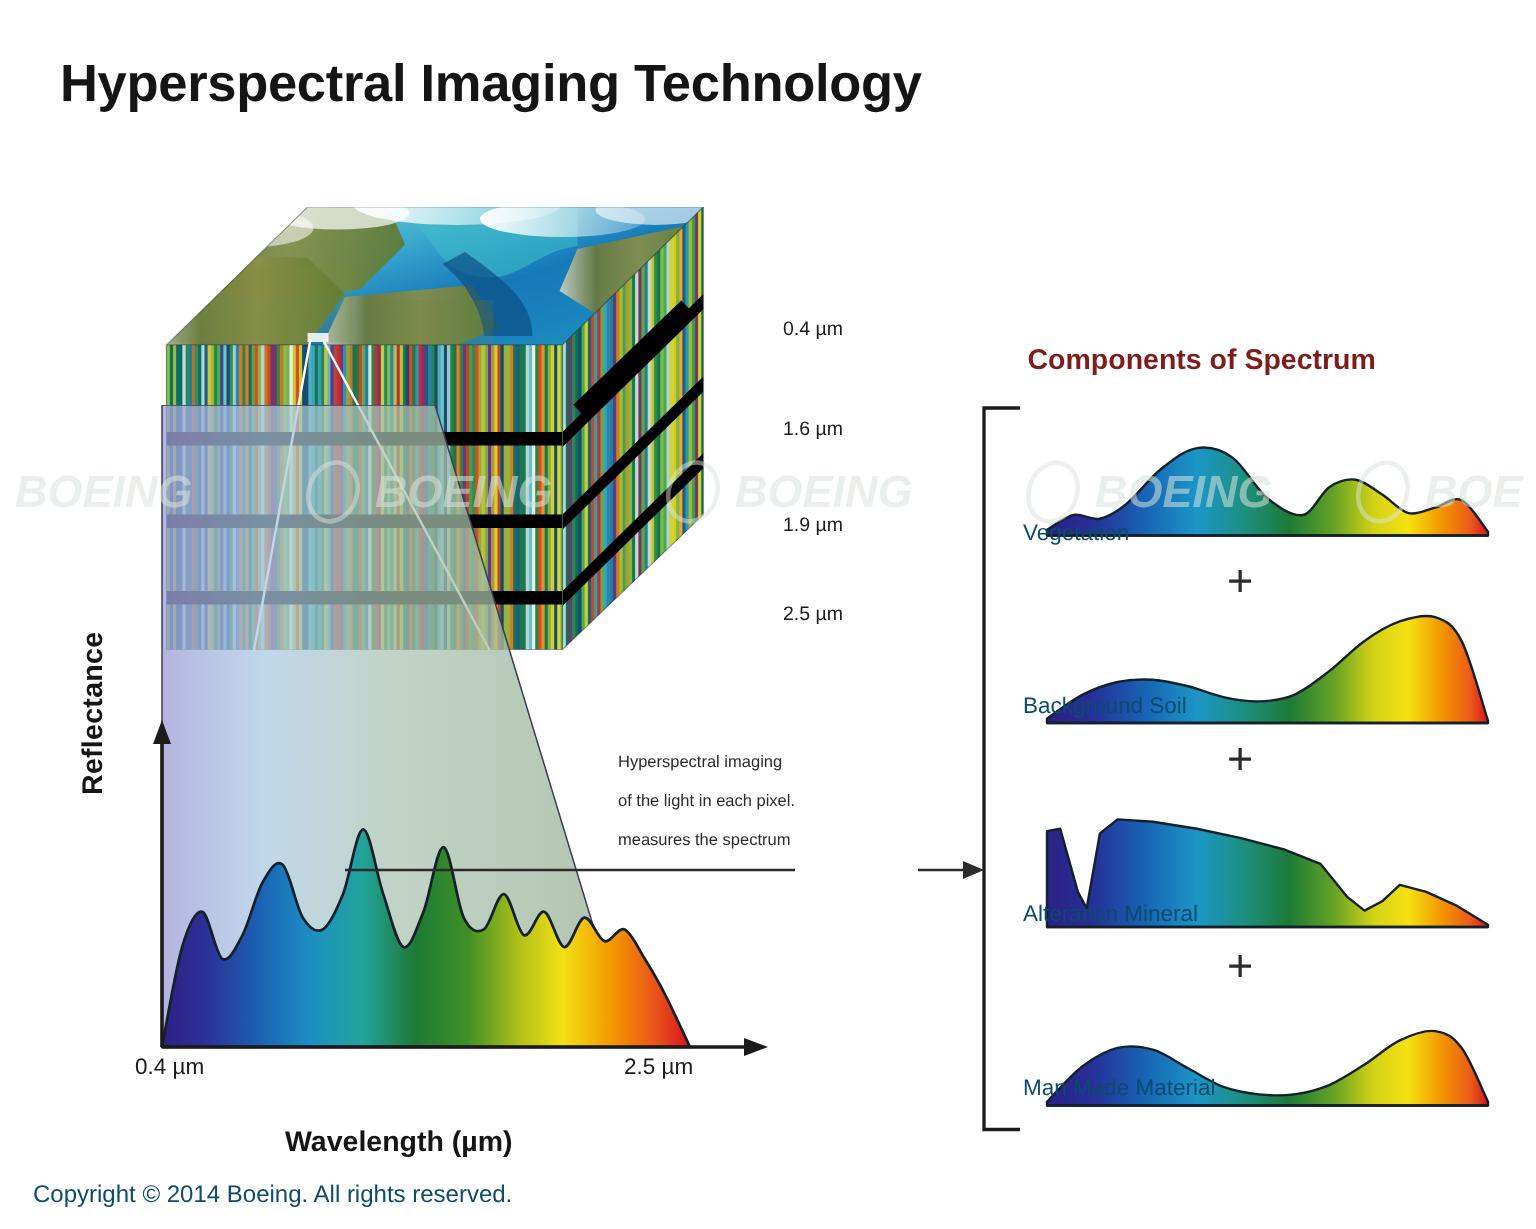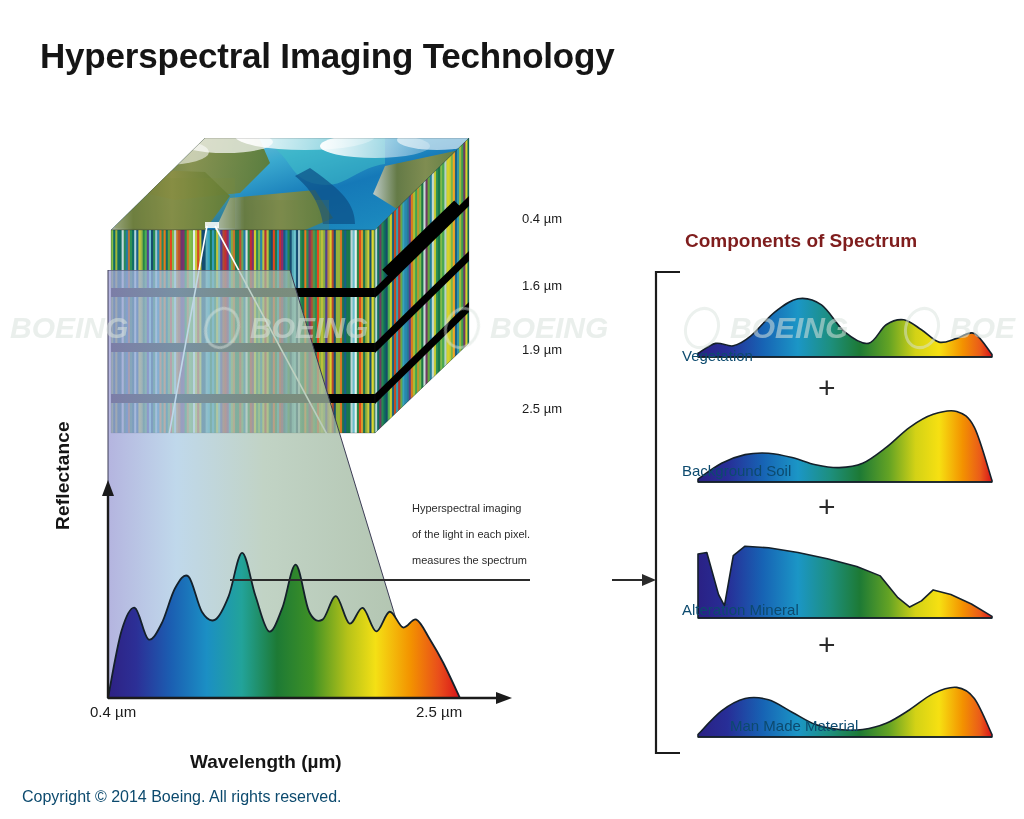--- a/index.html
+++ b/index.html
@@ -527,21 +527,21 @@
           <path d="M18.00,279.04 L26.82,277.48 L38.58,319.60 L44.46,330.52 L53.28,280.60 L65.04,271.24 L88.56,272.80 L117.96,277.48 L147.36,283.72 L176.76,291.52 L200.28,300.88 L217.92,322.72 L229.68,332.08 L241.44,325.84 L253.20,314.92 L270.84,319.60 L291.42,328.96 L312.00,341.44 L312,343 L18,343 Z" fill="url(#rb2)" stroke="#14202a" stroke-width="1.6" stroke-linejoin="round"></path>
           <line x1="18" y1="343" x2="312" y2="343" stroke="#14202a" stroke-width="1.6"></line>
           <path d="M18.00,459.52 C21.92,455.59 33.68,441.95 41.52,435.96 C49.36,429.97 57.20,425.42 65.04,423.56 C72.88,421.70 80.72,422.53 88.56,424.80 C96.40,427.07 104.24,433.07 112.08,437.20 C119.92,441.33 127.76,446.71 135.60,449.60 C143.44,452.49 151.28,453.73 159.12,454.56 C166.96,455.39 174.80,455.59 182.64,454.56 C190.48,453.53 198.32,451.67 206.16,448.36 C214.00,445.05 221.84,439.68 229.68,434.72 C237.52,429.76 245.36,422.32 253.20,418.60 C261.04,414.88 269.86,411.57 276.72,412.40 C283.58,413.23 288.48,415.71 294.36,423.56 C300.24,431.41 309.06,453.53 312.00,459.52 L312,462 L18,462 Z" fill="url(#rb2)" stroke="#14202a" stroke-width="1.6" stroke-linejoin="round"></path>
           <line x1="18" y1="462" x2="312" y2="462" stroke="#14202a" stroke-width="1.6"></line>
         </g>
     </svg>
 
     <div class="comp-label" style="left:32px;top:122px;">Vegetation</div>
     <div class="comp-label" style="left:32px;top:237px;">Background Soil</div>
     <div class="comp-label" style="left:32px;top:376px;text-align:right;">Alteration Mineral</div>
-    <div class="comp-label" style="left:32px;top:492px;margin-left:48px;">Man Made Material</div>
+    <div class="comp-label" style="left:32px;top:492px;">Man Made Material</div>
 
     <div class="plus" style="left:168px;top:148px;">+</div>
     <div class="plus" style="left:168px;top:267px;">+</div>
     <div class="plus" style="left:168px;top:405px;">+</div>
   </div>
 
   <svg id="watermark">
     <g fill="#d9e3dd" opacity="0.55" font-family="Liberation Sans, sans-serif" font-size="30" font-weight="bold" font-style="italic">
       <text x="10" y="38">BOEING</text>
       <text x="250" y="38">BOEING</text>

